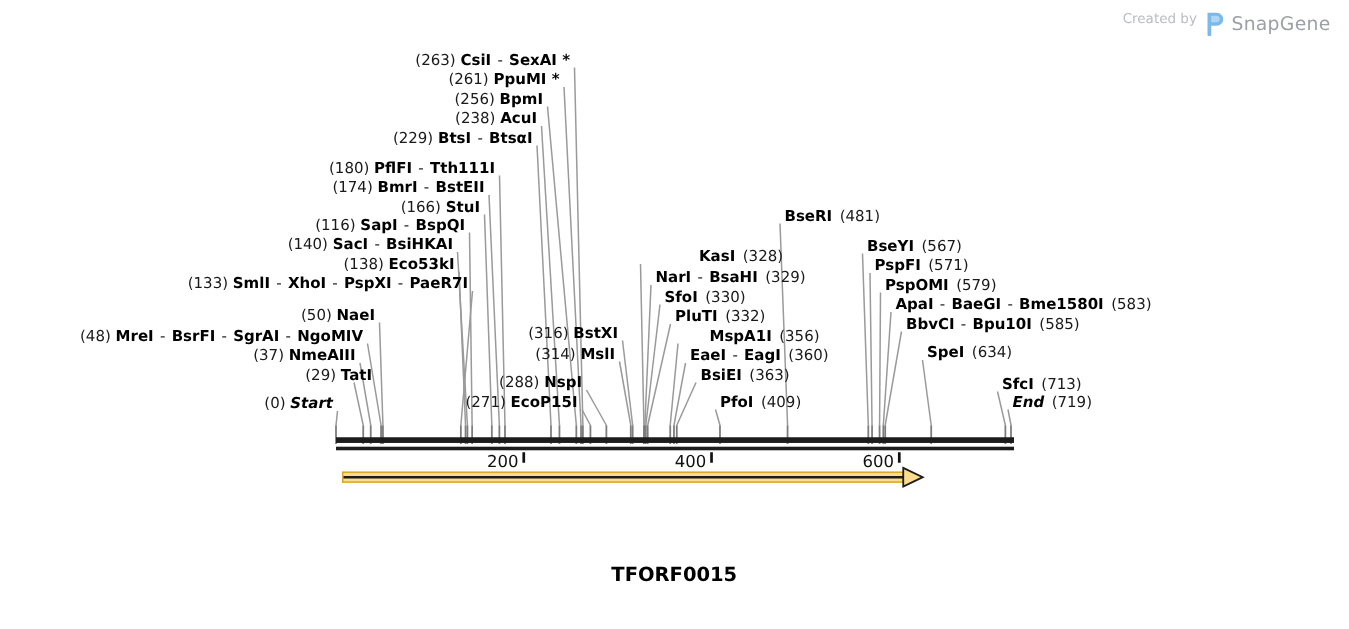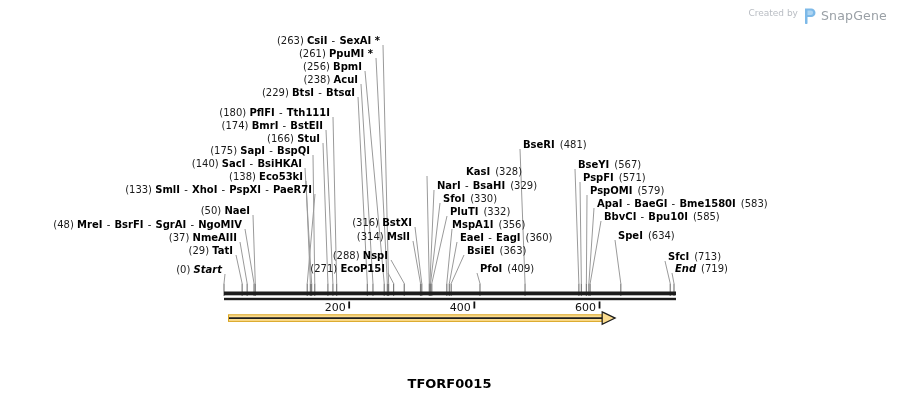--- a/index.html
+++ b/index.html
@@ -120,45 +120,45 @@
       <text x="596.0215577190543" y="311" text-anchor="end" font-size="11px" fill="#111" font-family="&quot;DejaVu Sans&quot;,&quot;Liberation Sans&quot;,sans-serif">600</text>
       <g>
         <rect x="228.5" y="314.8" width="373.6682892906815" height="6.6" fill="#FBDC8F" stroke="#D9A521" stroke-width="1"></rect>
         <line x1="229" y1="318.1" x2="605.1682892906815" y2="318.1" stroke="#1c1c1c" stroke-width="1.7"></line>
         <polygon points="602.1682892906815,311.9 615.1682892906815,318.1 602.1682892906815,324.3" fill="#FBDC8F" stroke="#1c1c1c" stroke-width="1.2"></polygon>
       </g>
     </svg>
 
   <div id="labels-layer">
       <div class="site-label pos-first" style="top: 264px; left: 222px; transform: translateX(-100%);"><span class="pos">(0)</span> <span class="nm it">Start</span></div>
-      <div class="site-label pos-first" style="top: 245px; left: 233px; transform: translateX(-100%);"><span class="pos">(29)</span> <span class="nm">TatI</span></div>
+      <div class="site-label pos-first" style="top: 245px; left: 248px; transform: translateX(-100%);"><span class="pos">(29)</span> <span class="nm">TatI</span></div>
       <div class="site-label pos-first" style="top: 232px; left: 237px; transform: translateX(-100%);"><span class="pos">(37)</span> <span class="nm">NmeAIII</span></div>
       <div class="site-label pos-first" style="top: 219px; left: 242px; transform: translateX(-100%);"><span class="pos">(48)</span> <span class="nm">MreI</span><span class="dash"> - </span><span class="nm">BsrFI</span><span class="dash"> - </span><span class="nm">SgrAI</span><span class="dash"> - </span><span class="nm">NgoMIV</span></div>
       <div class="site-label pos-first" style="top: 205px; left: 250px; transform: translateX(-100%);"><span class="pos">(50)</span> <span class="nm">NaeI</span></div>
       <div class="site-label pos-first" style="top: 184px; left: 312px; transform: translateX(-100%);"><span class="pos">(133)</span> <span class="nm">SmlI</span><span class="dash"> - </span><span class="nm">XhoI</span><span class="dash"> - </span><span class="nm">PspXI</span><span class="dash"> - </span><span class="nm">PaeR7I</span></div>
       <div class="site-label pos-first" style="top: 171px; left: 303px; transform: translateX(-100%);"><span class="pos">(138)</span> <span class="nm">Eco53kI</span></div>
       <div class="site-label pos-first" style="top: 158px; left: 302px; transform: translateX(-100%);"><span class="pos">(140)</span> <span class="nm">SacI</span><span class="dash"> - </span><span class="nm">BsiHKAI</span></div>
-      <div class="site-label pos-first" style="top: 145px; left: 310px; transform: translateX(-100%);"><span class="pos">(175)</span> <span class="nm">SapI</span><span class="dash"> - </span><span class="nm">BspQI</span></div>
+      <div class="site-label pos-first" style="top: 145px; left: 310px; transform: translateX(-100%);"><span class="pos">(116)</span> <span class="nm">SapI</span><span class="dash"> - </span><span class="nm">BspQI</span></div>
       <div class="site-label pos-first" style="top: 133px; left: 320px; transform: translateX(-100%);"><span class="pos">(166)</span> <span class="nm">StuI</span></div>
       <div class="site-label pos-first" style="top: 120px; left: 323px; transform: translateX(-100%);"><span class="pos">(174)</span> <span class="nm">BmrI</span><span class="dash"> - </span><span class="nm">BstEII</span></div>
       <div class="site-label pos-first" style="top: 107px; left: 330px; transform: translateX(-100%);"><span class="pos">(180)</span> <span class="nm">PflFI</span><span class="dash"> - </span><span class="nm">Tth111I</span></div>
       <div class="site-label pos-first" style="top: 87px; left: 355px; transform: translateX(-100%);"><span class="pos">(229)</span> <span class="nm">BtsI</span><span class="dash"> - </span><span class="nm">BtsαI</span></div>
       <div class="site-label pos-first" style="top: 74px; left: 358px; transform: translateX(-100%);"><span class="pos">(238)</span> <span class="nm">AcuI</span></div>
       <div class="site-label pos-first" style="top: 61px; left: 362px; transform: translateX(-100%);"><span class="pos">(256)</span> <span class="nm">BpmI</span></div>
       <div class="site-label pos-first" style="top: 48px; left: 373px; transform: translateX(-100%);"><span class="pos">(261)</span> <span class="nm">PpuMI *</span></div>
       <div class="site-label pos-first" style="top: 35px; left: 380px; transform: translateX(-100%);"><span class="pos">(263)</span> <span class="nm">CsiI</span><span class="dash"> - </span><span class="nm">SexAI *</span></div>
       <div class="site-label pos-first" style="top: 263px; left: 385px; transform: translateX(-100%);"><span class="pos">(271)</span> <span class="nm">EcoP15I</span></div>
       <div class="site-label pos-first" style="top: 250px; left: 388px; transform: translateX(-100%);"><span class="pos">(288)</span> <span class="nm">NspI</span></div>
       <div class="site-label pos-first" style="top: 231px; left: 410px; transform: translateX(-100%);"><span class="pos">(314)</span> <span class="nm">MslI</span></div>
       <div class="site-label pos-first" style="top: 217px; left: 412px; transform: translateX(-100%);"><span class="pos">(316)</span> <span class="nm">BstXI</span></div>
       <div class="site-label name-first" style="top: 166px; left: 430px; margin-left: 36px;"><span class="nm">KasI</span><span class="pos">(328)</span></div>
       <div class="site-label name-first" style="top: 180px; left: 437px;"><span class="nm">NarI</span><span class="dash"> - </span><span class="nm">BsaHI</span><span class="pos">(329)</span></div>
       <div class="site-label name-first" style="top: 193px; left: 443px;"><span class="nm">SfoI</span><span class="pos">(330)</span></div>
       <div class="site-label name-first" style="top: 206px; left: 450px;"><span class="nm">PluTI</span><span class="pos">(332)</span></div>
-      <div class="site-label name-first" style="top: 219px; left: 452px;"><span class="nm">MspA1I</span><span class="pos">(356)</span></div>
+      <div class="site-label name-first" style="top: 219px; left: 473px;"><span class="nm">MspA1I</span><span class="pos">(356)</span></div>
       <div class="site-label name-first" style="top: 232px; left: 460px;"><span class="nm">EaeI</span><span class="dash"> - </span><span class="nm">EagI</span><span class="pos">(360)</span></div>
       <div class="site-label name-first" style="top: 245px; left: 467px;"><span class="nm">BsiEI</span><span class="pos">(363)</span></div>
       <div class="site-label name-first" style="top: 263px; left: 480px;"><span class="nm">PfoI</span><span class="pos">(409)</span></div>
       <div class="site-label name-first" style="top: 139px; left: 523px;"><span class="nm">BseRI</span><span class="pos">(481)</span></div>
       <div class="site-label name-first" style="top: 159px; left: 578px;"><span class="nm">BseYI</span><span class="pos">(567)</span></div>
       <div class="site-label name-first" style="top: 172px; left: 583px;"><span class="nm">PspFI</span><span class="pos">(571)</span></div>
       <div class="site-label name-first" style="top: 185px; left: 590px;"><span class="nm">PspOMI</span><span class="pos">(579)</span></div>
       <div class="site-label name-first" style="top: 198px; left: 597px;"><span class="nm">ApaI</span><span class="dash"> - </span><span class="nm">BaeGI</span><span class="dash"> - </span><span class="nm">Bme1580I</span><span class="pos">(583)</span></div>
       <div class="site-label name-first" style="top: 211px; left: 604px;"><span class="nm">BbvCI</span><span class="dash"> - </span><span class="nm">Bpu10I</span><span class="pos">(585)</span></div>
       <div class="site-label name-first" style="top: 230px; left: 618px;"><span class="nm">SpeI</span><span class="pos">(634)</span></div>

